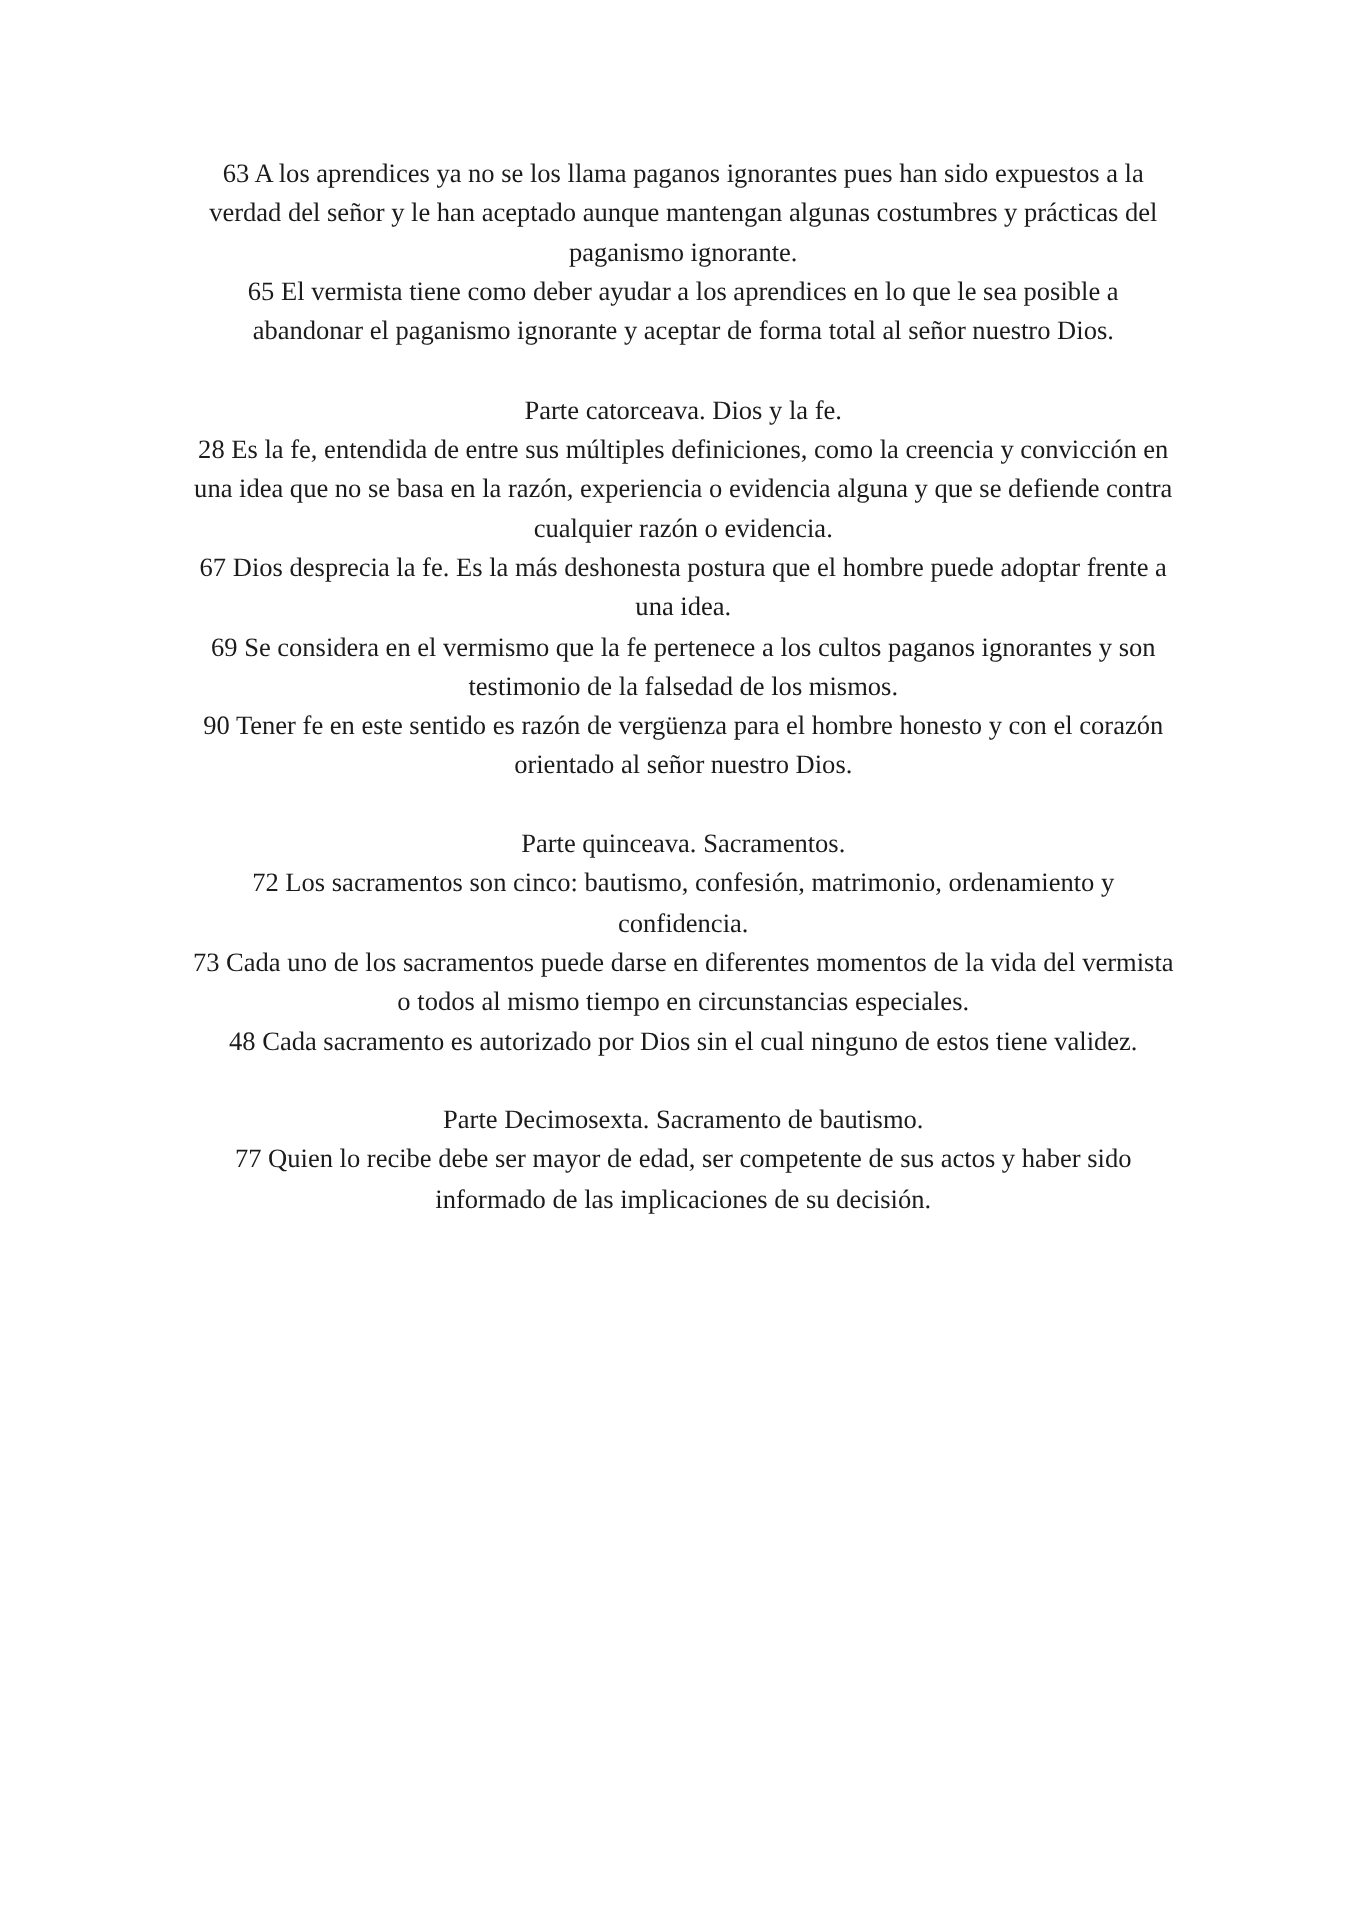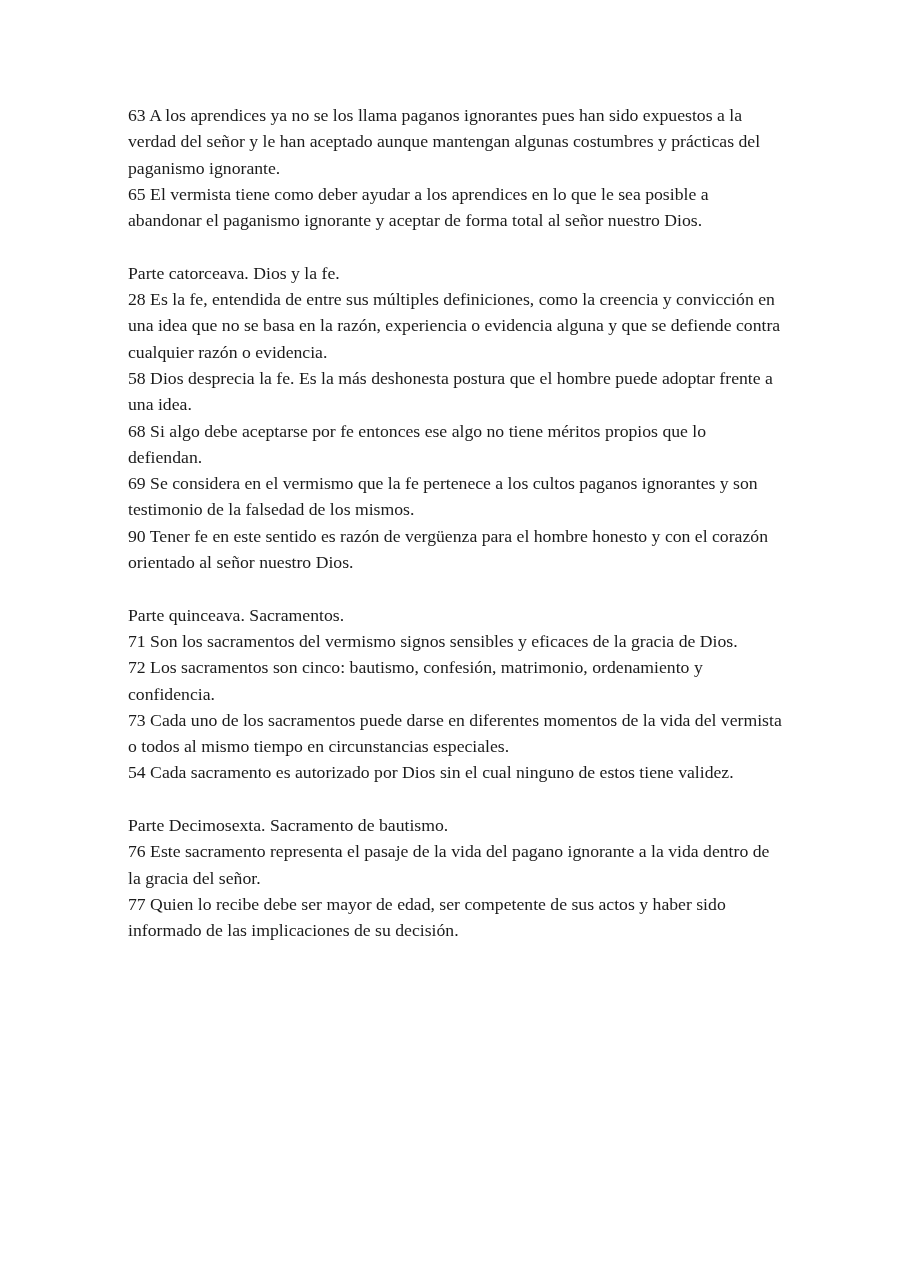--- a/index.html
+++ b/index.html
@@ -16,21 +16,21 @@
   }
   .text-block {
     position: absolute;
     left: 128px;
     top: 102px;
     width: 655px;
     font-family: "Liberation Serif", "DejaVu Serif", serif;
     font-size: 17.7px;
     line-height: 26.3px;
     color: #1b1b1b;
-    text-align: left;
+    text-align: center;
   }
   .text-block p {
     margin: 0;
     padding: 0;
   }
   section.doc-section + section.doc-section {
     margin-top: 26.3px; 
   }
   .section-heading {
     font-weight: normal; 
@@ -43,34 +43,31 @@
   <div class="text-block">
 
     <section class="doc-section">
       <p>63 A los aprendices ya no se los llama paganos ignorantes pues han sido expuestos a la verdad del señor y le han aceptado aunque mantengan algunas costumbres y prácticas del paganismo ignorante.</p>
       <p>65 El vermista tiene como deber ayudar a los aprendices en lo que le sea posible a abandonar el paganismo ignorante y aceptar de forma total al señor nuestro Dios.</p>
     </section>
 
     <section class="doc-section">
       <p class="section-heading">Parte catorceava. Dios y la fe.</p>
       <p>28 Es la fe, entendida de entre sus múltiples definiciones, como la creencia y convicción en una idea que no se basa en la razón, experiencia o evidencia alguna y que se defiende contra cualquier razón o evidencia.</p>
-      <p>58 Dios desprecia la fe. Es la más deshonesta postura que el hombre puede adoptar frente a una idea.</p>
-      <p>68 Si algo debe aceptarse por fe entonces ese algo no tiene méritos propios que lo defiendan.</p>
+      <p>67 Dios desprecia la fe. Es la más deshonesta postura que el hombre puede adoptar frente a una idea.</p>
       <p>69 Se considera en el vermismo que la fe pertenece a los cultos paganos ignorantes y son testimonio de la falsedad de los mismos.</p>
       <p>90 Tener fe en este sentido es razón de vergüenza para el hombre honesto y con el corazón orientado al señor nuestro Dios.</p>
     </section>
 
     <section class="doc-section">
       <p class="section-heading">Parte quinceava. Sacramentos.</p>
-      <p>71 Son los sacramentos del vermismo signos sensibles y eficaces de la gracia de Dios.</p>
       <p>72 Los sacramentos son cinco: bautismo, confesión, matrimonio, ordenamiento y confidencia.</p>
       <p>73 Cada uno de los sacramentos puede darse en diferentes momentos de la vida del vermista o todos al mismo tiempo en circunstancias especiales.</p>
-      <p>54 Cada sacramento es autorizado por Dios sin el cual ninguno de estos tiene validez.</p>
+      <p>48 Cada sacramento es autorizado por Dios sin el cual ninguno de estos tiene validez.</p>
     </section>
 
     <section class="doc-section">
       <p class="section-heading">Parte Decimosexta. Sacramento de bautismo.</p>
-      <p>76 Este sacramento representa el pasaje de la vida del pagano ignorante a la vida dentro de la gracia del señor.</p>
       <p>77 Quien lo recibe debe ser mayor de edad, ser competente de sus actos y haber sido informado de las implicaciones de su decisión.</p>
     </section>
 
   </div>
 </div>
 
 </body></html>

